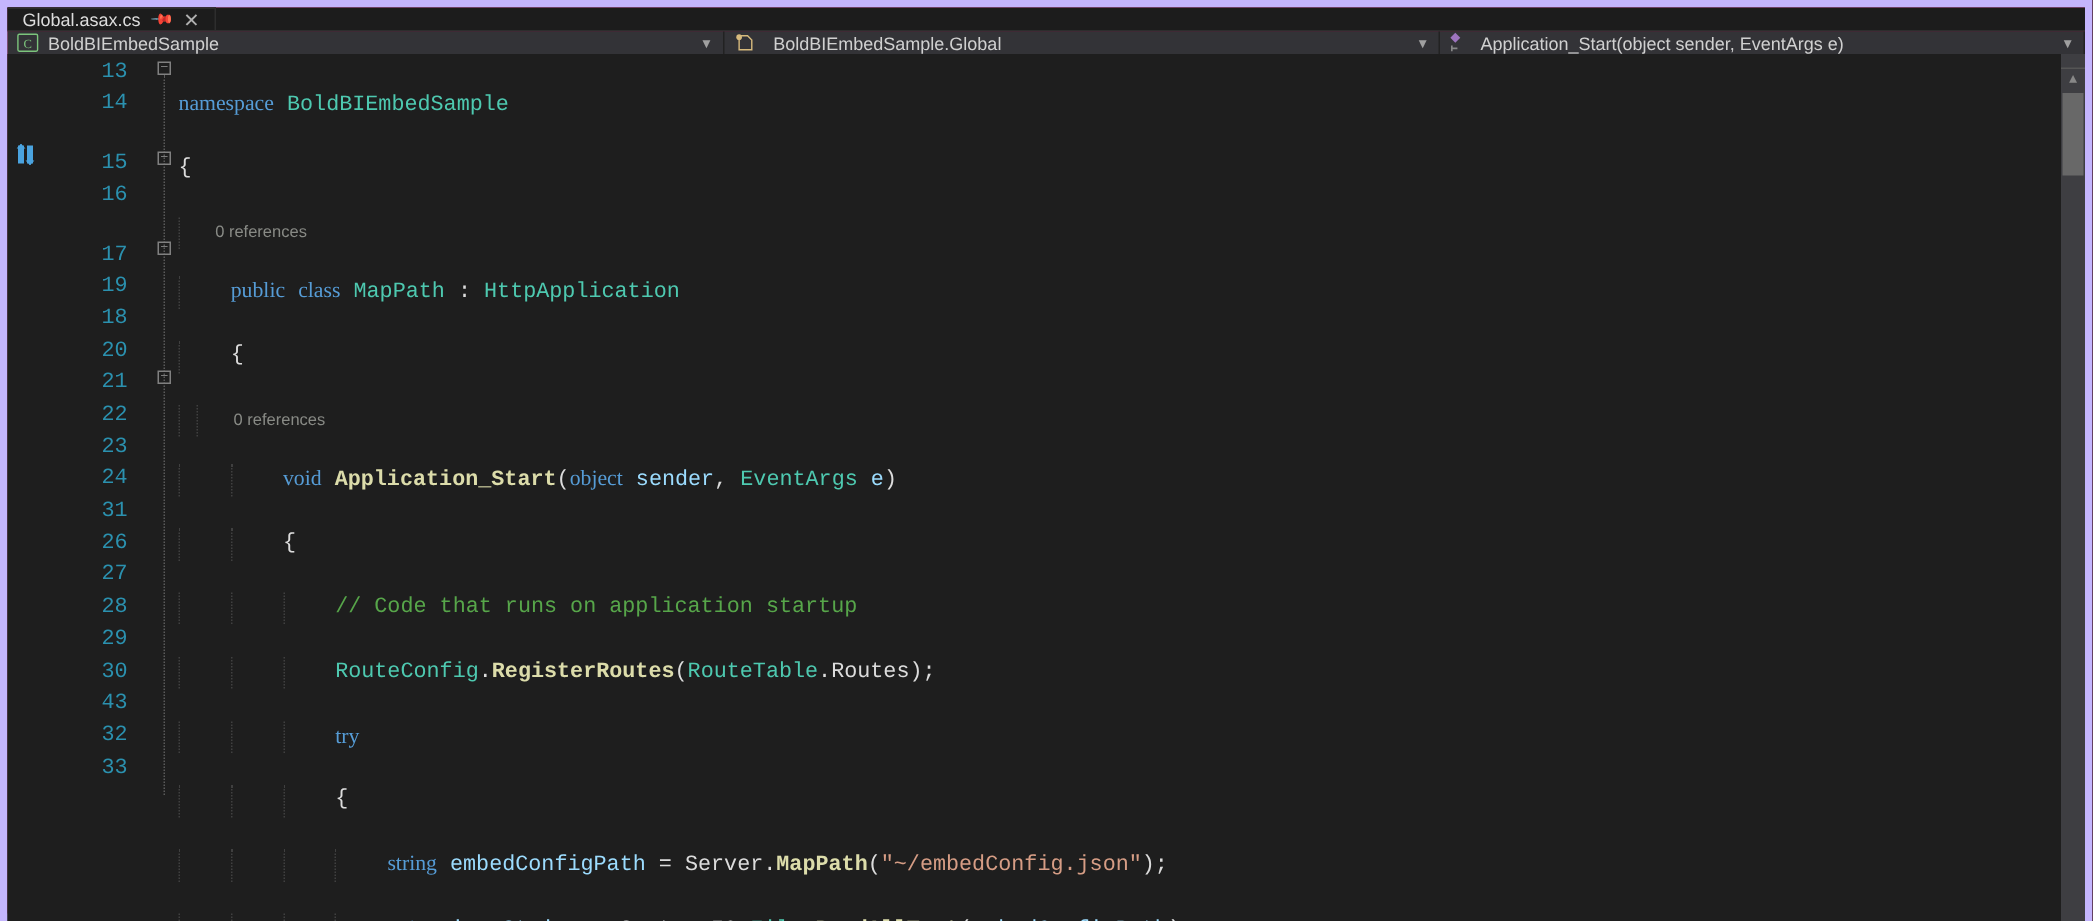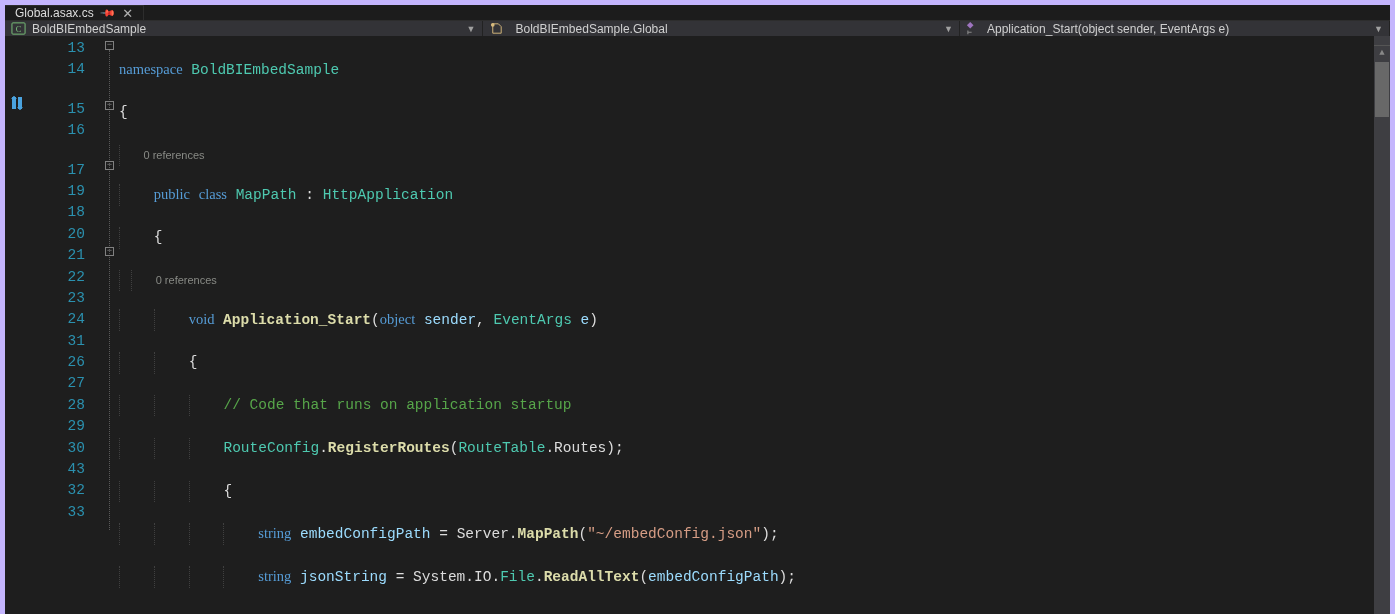--- a/index.html
+++ b/index.html
@@ -156,20 +156,21 @@
 <div class="row"><span class="k">namespace</span> <span class="cls">BoldBIEmbedSample</span></div>
 <div class="row"><span class="p">{</span></div>
 <div class="ref"><span class="ig"></span>        <span>0 references</span></div>
 <div class="row"><span class="ig"></span>    <span class="k">public</span> <span class="k">class</span> <span class="cls">MapPath</span><span class="p"> : </span><span class="cls">HttpApplication</span></div>
 <div class="row"><span class="ig"></span>    <span class="p">{</span></div>
 <div class="ref"><span class="ig"></span>    <span class="ig"></span>        <span>0 references</span></div>
 <div class="row"><span class="ig"></span>    <span class="ig"></span>    <span class="k">void</span> <span class="mth">Application_Start</span><span class="p">(</span><span class="k">object</span> <span class="var">sender</span><span class="p">, </span><span class="cls">EventArgs</span> <span class="var">e</span><span class="p">)</span></div>
 <div class="row"><span class="ig"></span>    <span class="ig"></span>    <span class="p">{</span></div>
 <div class="row"><span class="ig"></span>    <span class="ig"></span>    <span class="ig"></span>    <span class="cmt">// Code that runs on application startup</span></div>
 <div class="row"><span class="ig"></span>    <span class="ig"></span>    <span class="ig"></span>    <span class="cls">RouteConfig</span><span class="p">.</span><span class="mth">RegisterRoutes</span><span class="p">(</span><span class="cls">RouteTable</span><span class="p">.</span><span class="p">Routes</span><span class="p">);</span></div>
+<div class="row"><span class="ig"></span>    <span class="ig"></span>    <span class="ig"></span>    <span class="k">try</span></div>
 <div class="row"><span class="ig"></span>    <span class="ig"></span>    <span class="ig"></span>    <span class="p">{</span></div>
 <div class="row"><span class="ig"></span>    <span class="ig"></span>    <span class="ig"></span>    <span class="ig"></span>    <span class="k">string</span> <span class="var">embedConfigPath</span> <span class="p">= </span><span class="p">Server</span><span class="p">.</span><span class="mth">MapPath</span><span class="p">(</span><span class="str">"~/embedConfig.json"</span><span class="p">);</span></div>
 <div class="row"><span class="ig"></span>    <span class="ig"></span>    <span class="ig"></span>    <span class="ig"></span>    <span class="k">string</span> <span class="var">jsonString</span> <span class="p">= </span><span class="p">System</span><span class="p">.</span><span class="p">IO</span><span class="p">.</span><span class="cls">File</span><span class="p">.</span><span class="mth">ReadAllText</span><span class="p">(</span><span class="var">embedConfigPath</span><span class="p">);</span></div>
 
 
 
 
 
 
 

